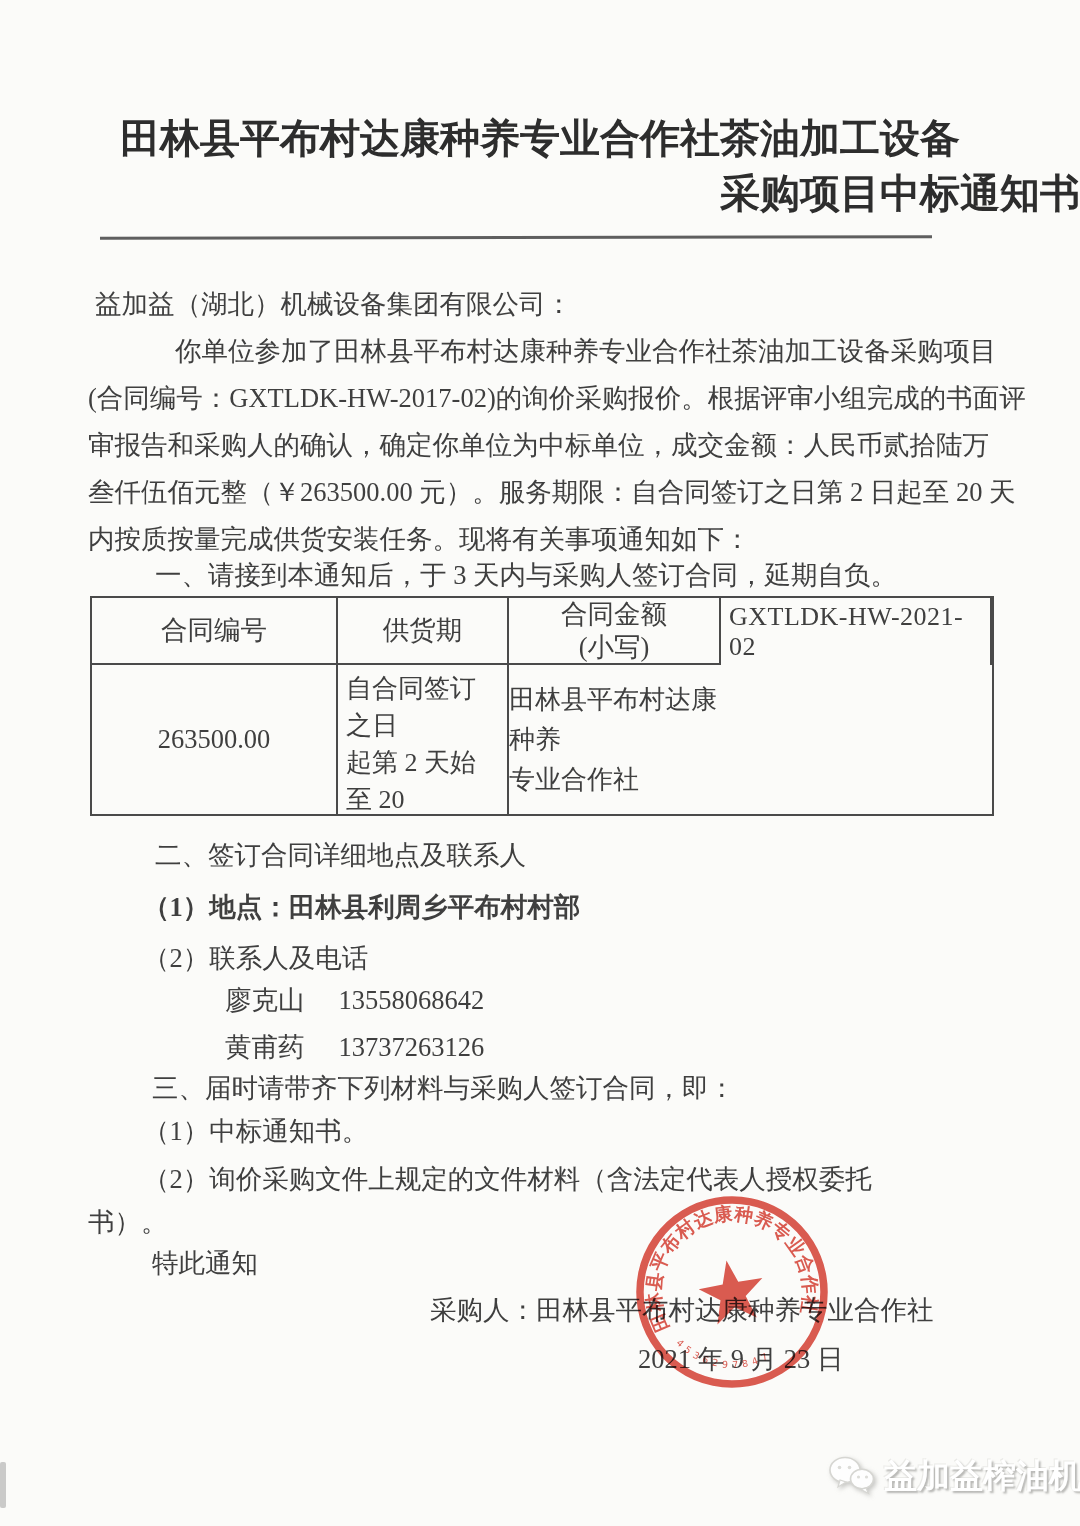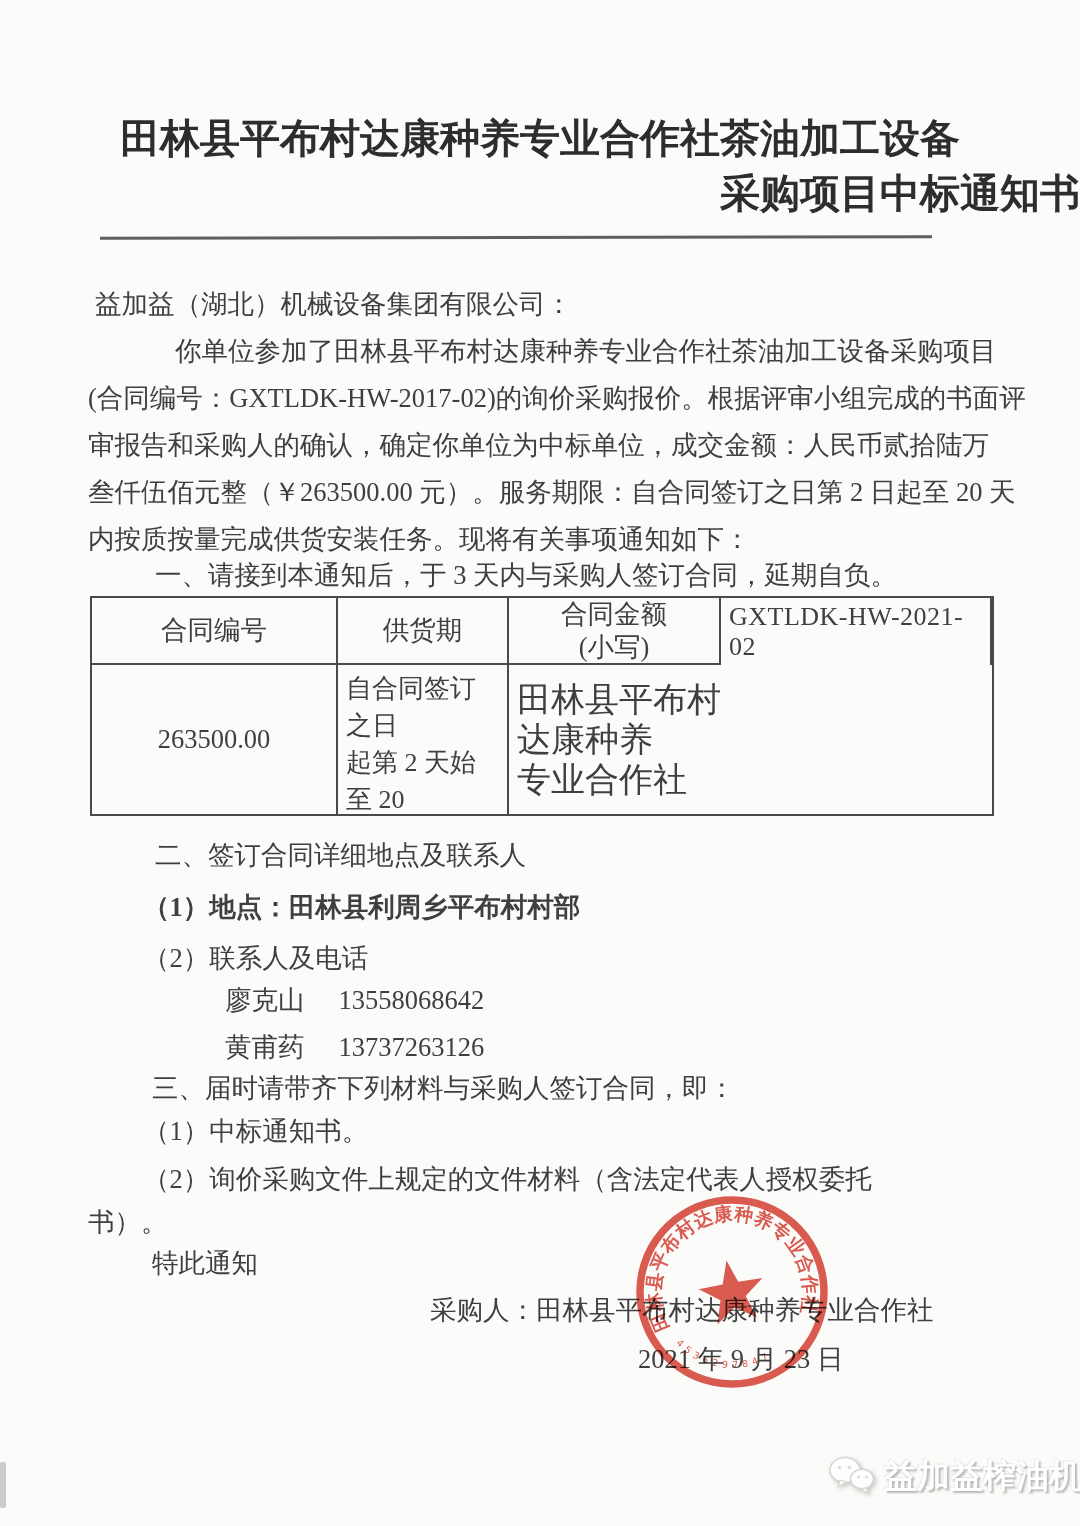--- a/index.html
+++ b/index.html
@@ -34,21 +34,21 @@
     font-size:26.5px;color:#3f3f3f;box-sizing:border-box;overflow:hidden;
   }
   .cell.last-col{border-right:none;}
   .cell.last-row{border-bottom:none;}
   .cell.hdr{text-align:center;line-height:33px;white-space:pre-line;}
   .cell.left{justify-content:flex-start;text-align:left;}
   .cell.delivery{
     align-items:flex-start;line-height:37px;white-space:pre-line;
     padding:5px 18px 0 8px;font-size:26px;
   }
-  .cell.buyer{line-height:40px;white-space:pre-line;padding-left:8px;font-size:34px;}
+  .cell.buyer{line-height:40px;white-space:pre-line;font-size:26px;}
   .cell.cno{padding-left:8px;font-size:26px;letter-spacing:.5px;}
   
   .stamp{
     position:absolute;left:626px;top:1186px;width:212px;height:212px;
     transform:rotate(-10deg);
     mix-blend-mode:multiply;opacity:.88;
   }
   
   .watermark{
     position:absolute;left:828px;top:1450px;height:52px;

